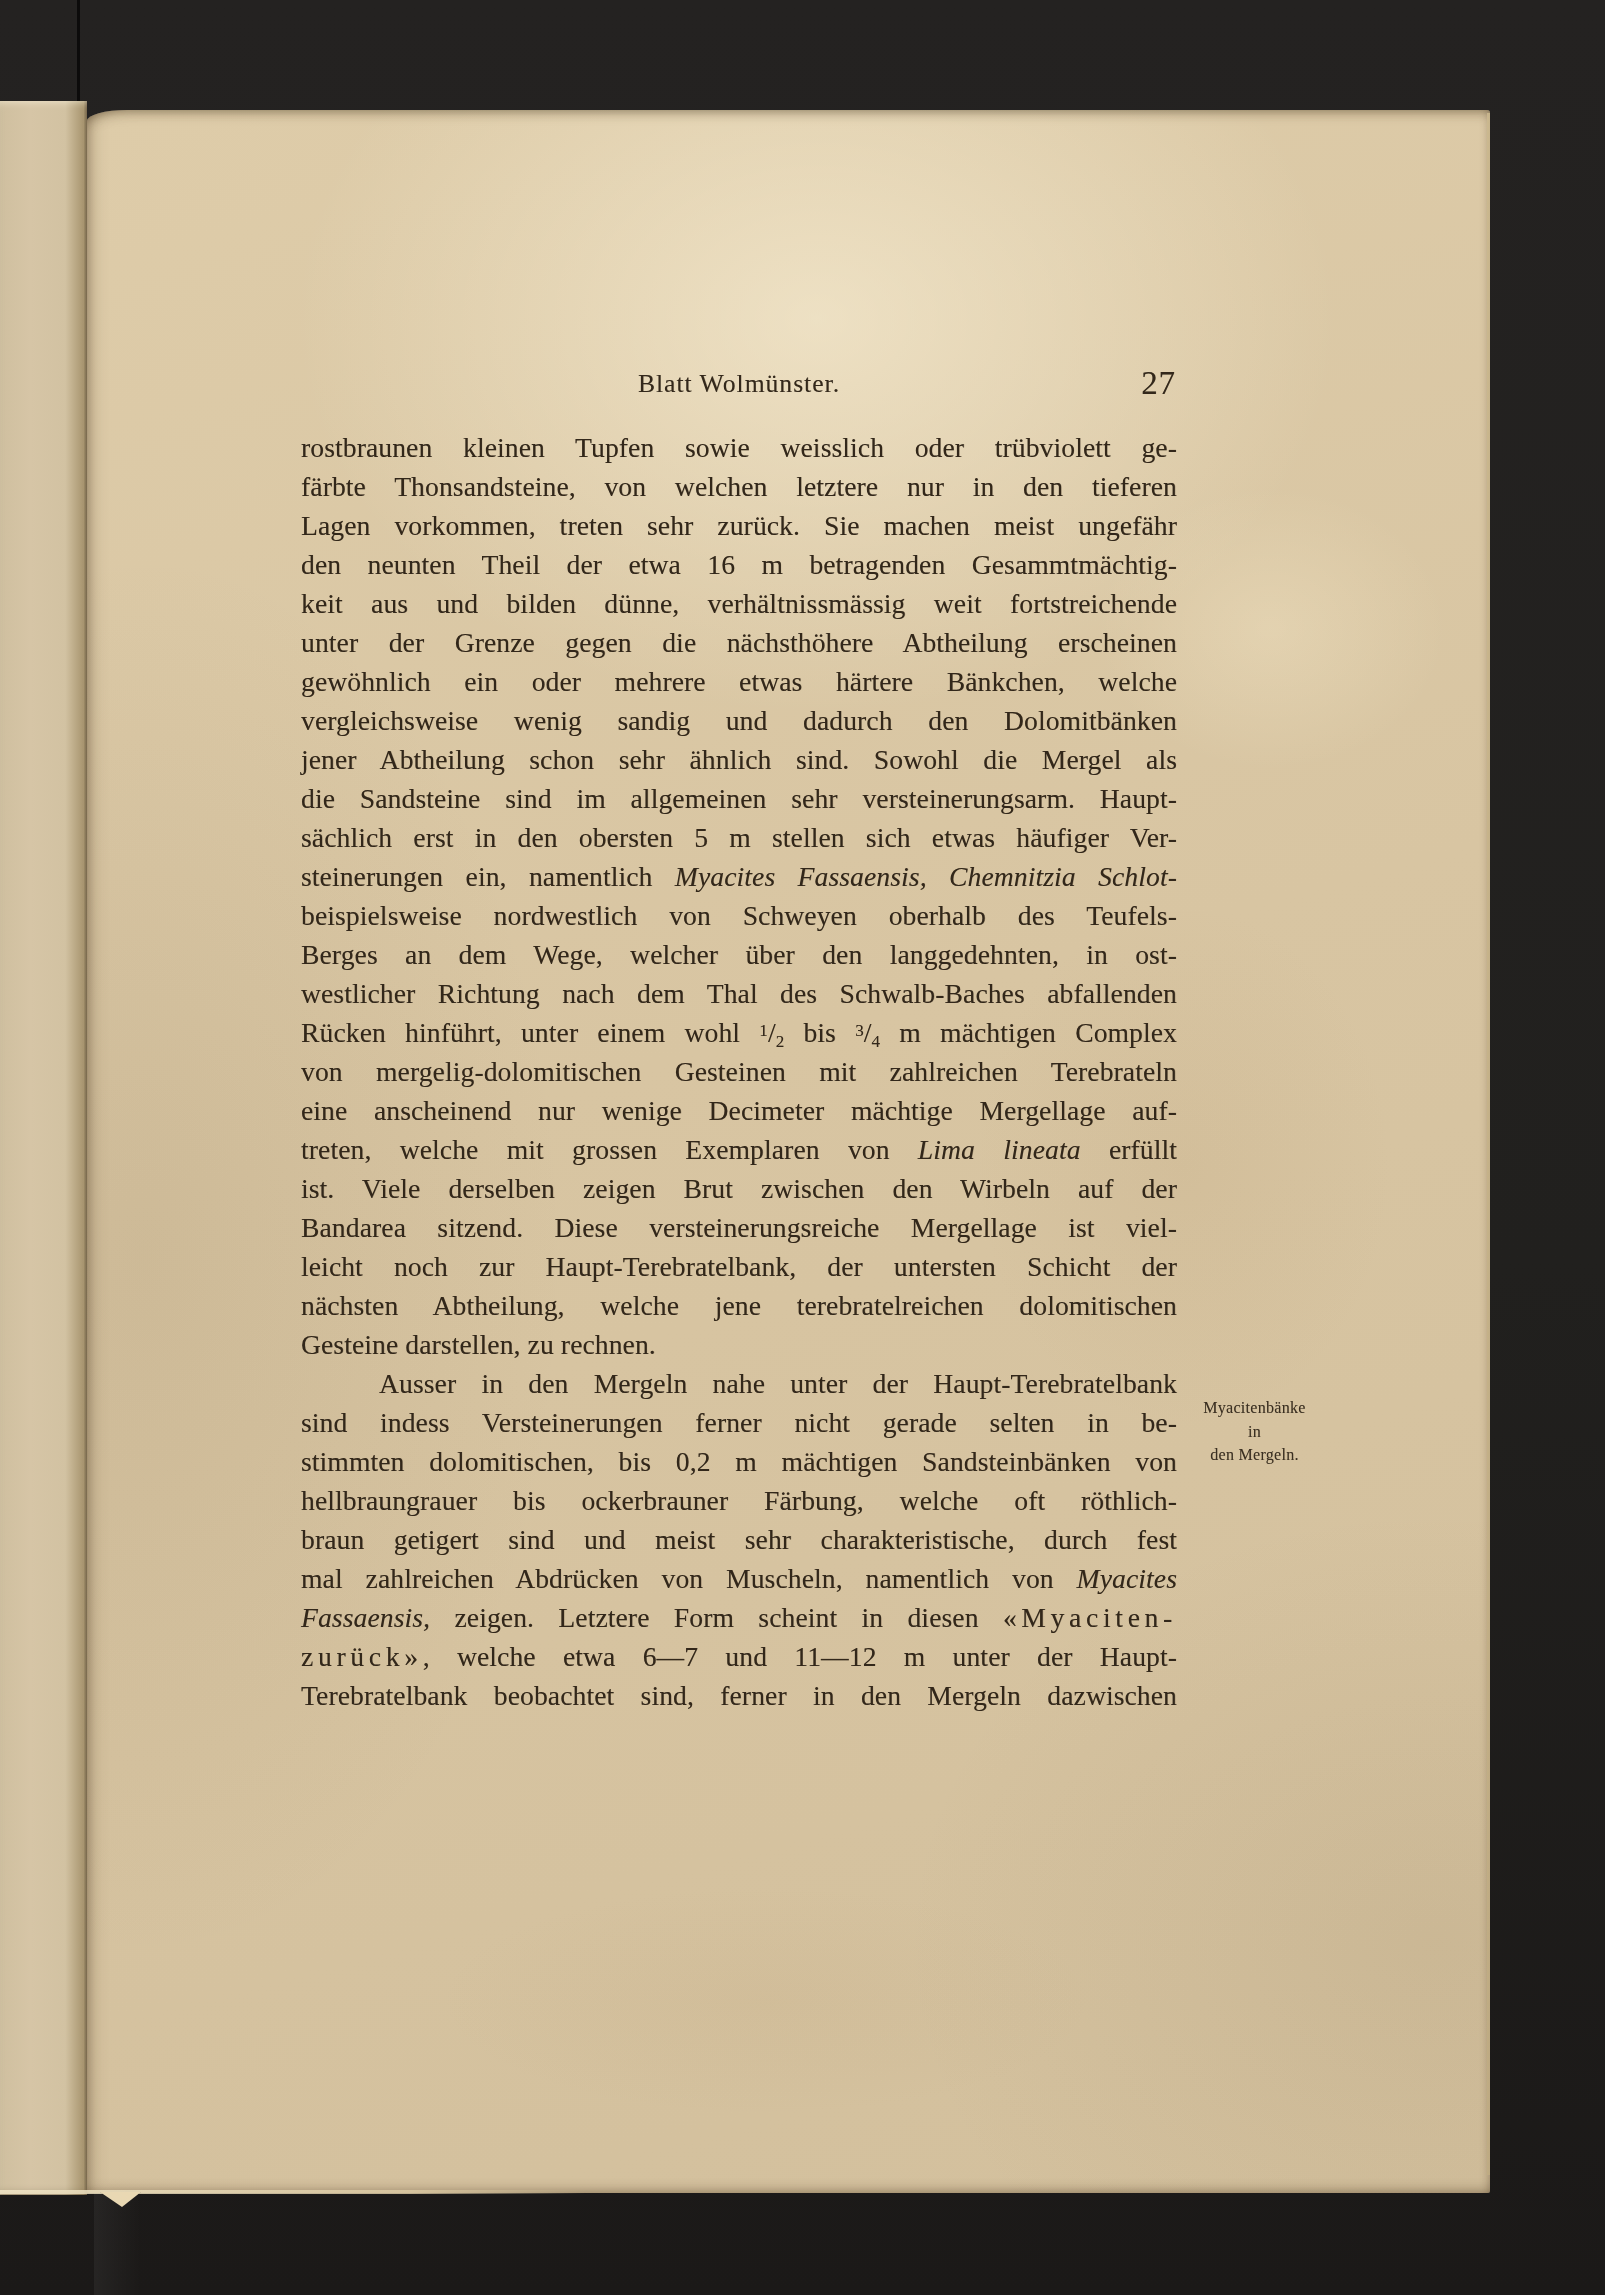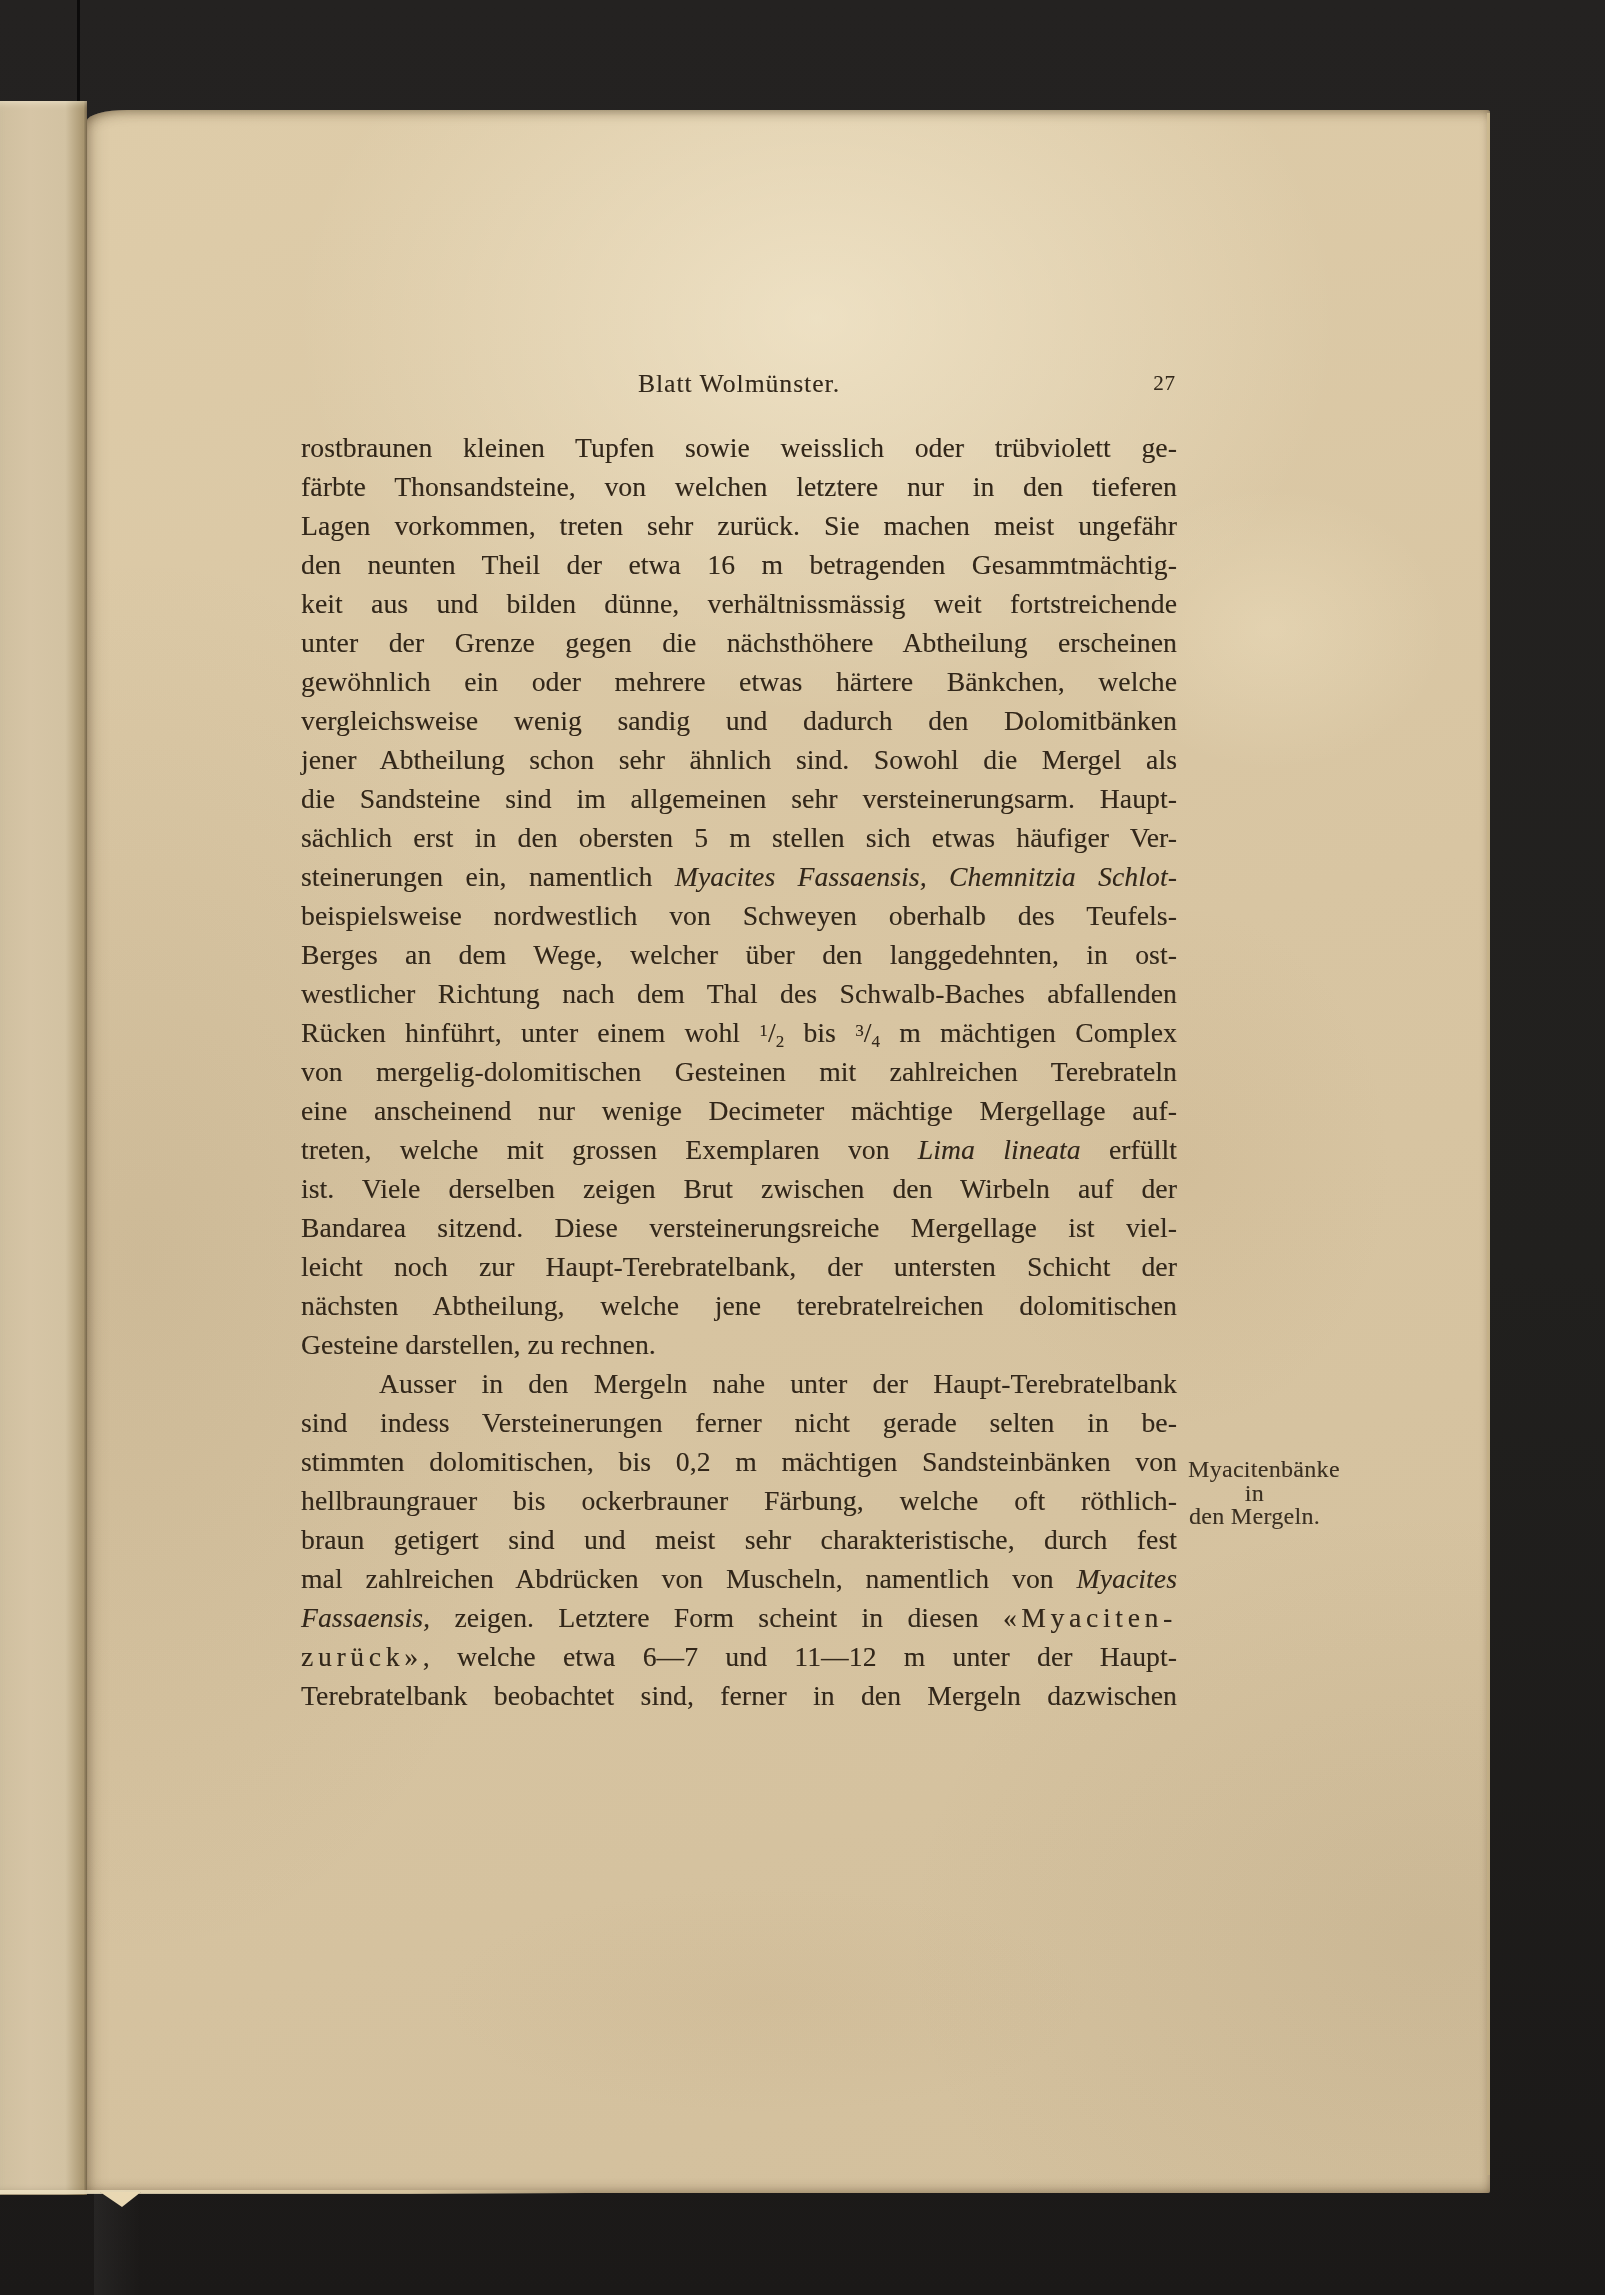--- a/index.html
+++ b/index.html
@@ -64,21 +64,21 @@
     border-top:15.5px solid #e9d8b3;
     filter:drop-shadow(0 0.7px 0.7px rgba(0,0,0,.4));
   }
   
   .header {
     position:absolute; left:214px; top:258px; width:876px; height:31px;
     line-height:31px; text-align:center; font-size:25.6px; letter-spacing:1px;
     color:#33281b; text-shadow:0.3px 0.3px 0 rgba(47,35,20,.30);
   }
   .pagenum {
-    position:absolute; right:1.3px; top:0; font-size:21px; letter-spacing:0.7px;
+    position:absolute; right:1.3px; top:0; font-size:33px; letter-spacing:0.7px;
   }
   
   .body {
     position:absolute; left:214px; top:318px; width:876px;
     font-size:27.6px; letter-spacing:0.1px; color:#32271a;
     text-shadow:0.3px 0.3px 0 rgba(47,35,20,.32);
   }
   .line {
     width:100%; height:39px; line-height:39px;
     text-align:justify; text-align-last:justify;
@@ -86,22 +86,22 @@
   }
   .line.last { text-align-last:left; }
   .line.ind { text-indent:78px; }
   .it { font-style:italic; }
   .sp { letter-spacing:.17em; }
   .frac { white-space:nowrap; }
   .frac sup { font-size:17px; line-height:0; vertical-align:6px; }
   .frac sub { font-size:17px; line-height:0; vertical-align:-4.7px; }
   
   .note {
-    position:absolute; left:1101px; top:1348px; width:133px;
-    text-align:center; font-size:24px; line-height:23.5px; letter-spacing:0.3px;
+    position:absolute; left:1101px; top:1286px; width:133px;
+    text-align:center; font-size:16px; line-height:23.5px; letter-spacing:0.3px;
     color:#3a2f21; text-shadow:0.2px 0.3px 0 rgba(47,35,20,.28);font-family:Liberation Serif, serif;
   }
 </style>
 </head>
 <body>
 
 <div class="canvas">
   <div class="bg-seam-top"></div>
   <div class="bg-seam-bottom"></div>
 

